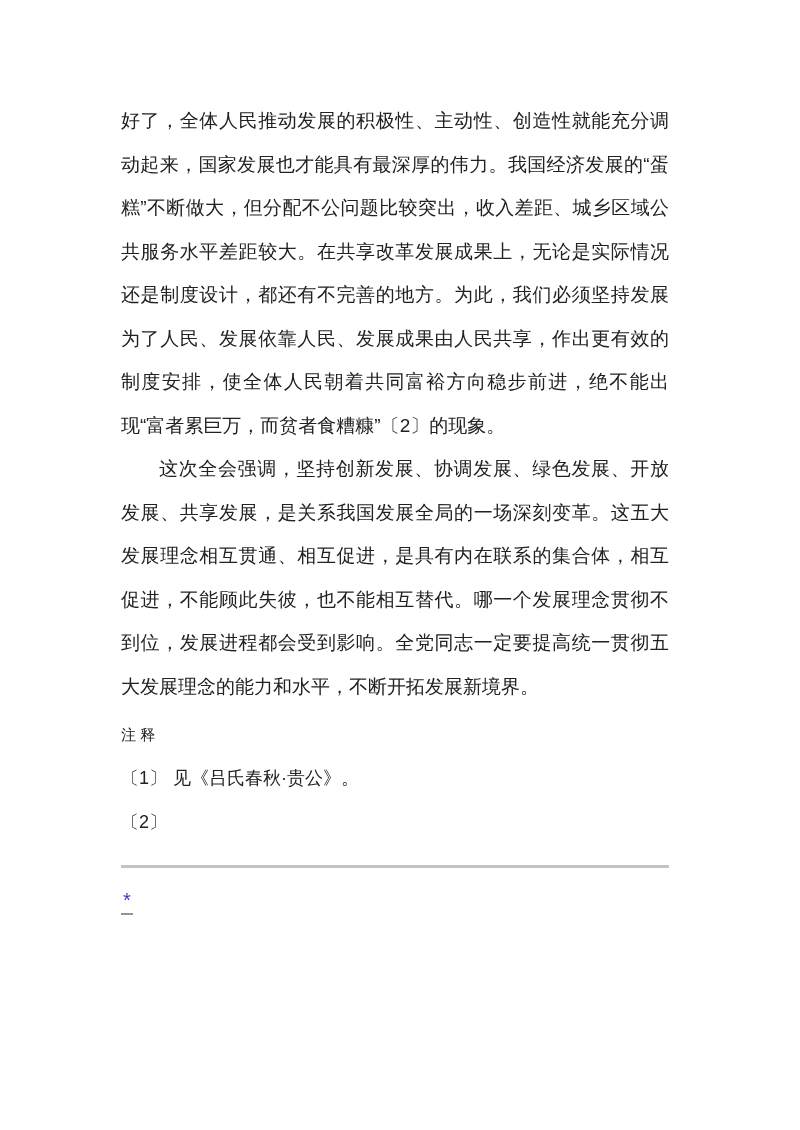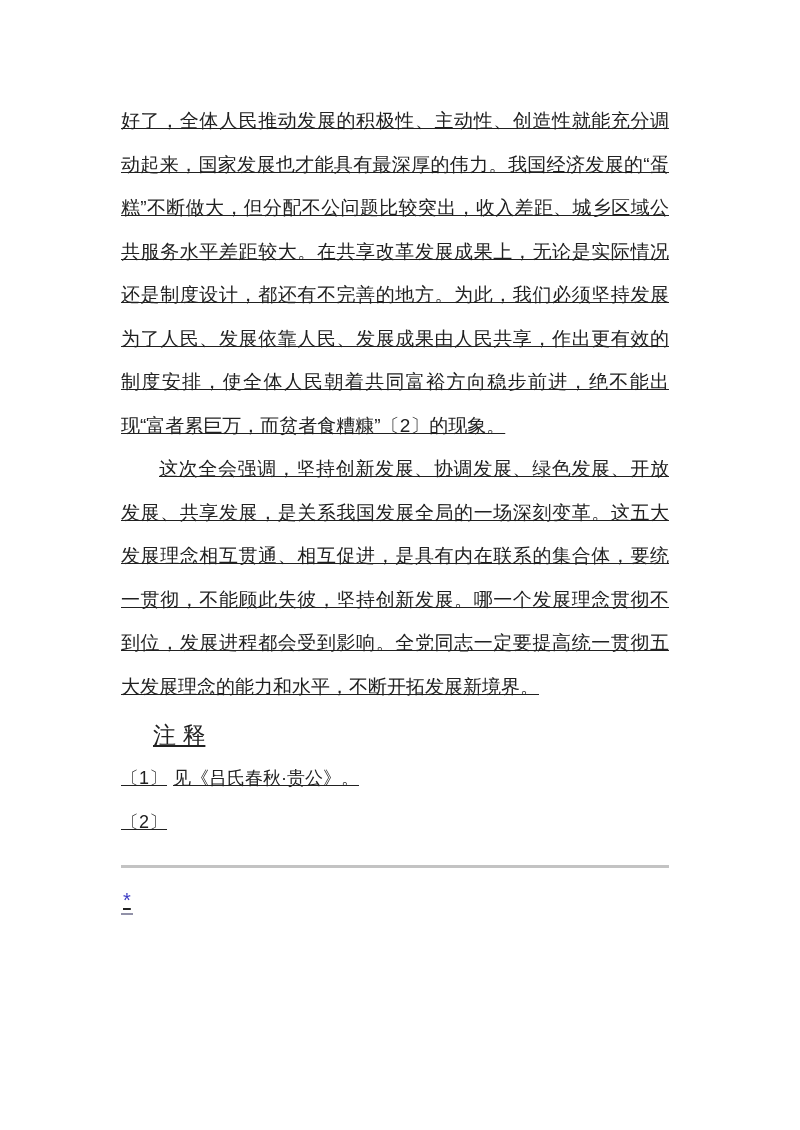--- a/index.html
+++ b/index.html
@@ -15,40 +15,38 @@
     background: #ffffff;
     overflow: hidden;
     font-family: "Liberation Sans", sans-serif;
     color: var(--text);
   }
   .page {
     position: relative;
     width: 800px;
     height: 1130px;
     padding: 99px 131px 0 121px;
-    text-decoration: underline;
   }
   .body-text p {
     margin: 0;
     font-size: 19px;
     line-height: 43.5px;
     text-align: justify;
     text-justify: inter-ideograph;
     color: var(--text);
     word-break: break-all;
   }
   .body-text p.indent {
     text-indent: 38px;
   }
   .notes-heading {
     margin-top: 16px;
-    font-size: 23px;
+    font-size: 15px;
     line-height: 22px;
     color: var(--text);
-    margin-left: 32px;
   }
   .note {
     display: flex;
     margin-top: 21px;
     font-size: 18px;
     line-height: 23px;
     color: var(--text);
   }
   .note .note-marker {
     flex: 0 0 52px;
@@ -79,21 +77,21 @@
     cursor: pointer;
   }
 </style>
 </head>
 <body>
 
 <div class="page">
 
   <div class="body-text">
     <p>好了，全体人民推动发展的积极性、主动性、创造性就能充分调动起来，国家发展也才能具有最深厚的伟力。我国经济发展的“蛋糕”不断做大，但分配不公问题比较突出，收入差距、城乡区域公共服务水平差距较大。在共享改革发展成果上，无论是实际情况还是制度设计，都还有不完善的地方。为此，我们必须坚持发展为了人民、发展依靠人民、发展成果由人民共享，作出更有效的制度安排，使全体人民朝着共同富裕方向稳步前进，绝不能出现“富者累巨万，而贫者食糟糠”〔2〕的现象。</p>
-    <p class="indent">这次全会强调，坚持创新发展、协调发展、绿色发展、开放发展、共享发展，是关系我国发展全局的一场深刻变革。这五大发展理念相互贯通、相互促进，是具有内在联系的集合体，要统一贯彻，不能顾此失彼，坚持创新发展。哪一个发展理念贯彻不到位，发展进程都会受到影响。全党同志一定要提高统一贯彻五大发展理念的能力和水平，不断开拓发展新境界。</p>
+    <p class="indent">这次全会强调，坚持创新发展、协调发展、绿色发展、开放发展、共享发展，是关系我国发展全局的一场深刻变革。这五大发展理念相互贯通、相互促进，是具有内在联系的集合体，相互促进，不能顾此失彼，也不能相互替代。哪一个发展理念贯彻不到位，发展进程都会受到影响。全党同志一定要提高统一贯彻五大发展理念的能力和水平，不断开拓发展新境界。</p>
   </div>
 
   <div class="notes-heading">注 释</div>
 
   <div class="note">
     <span class="note-marker">〔1〕</span>
     <span class="note-text">见《吕氏春秋·贵公》。</span>
   </div>
 
   <div class="note">

